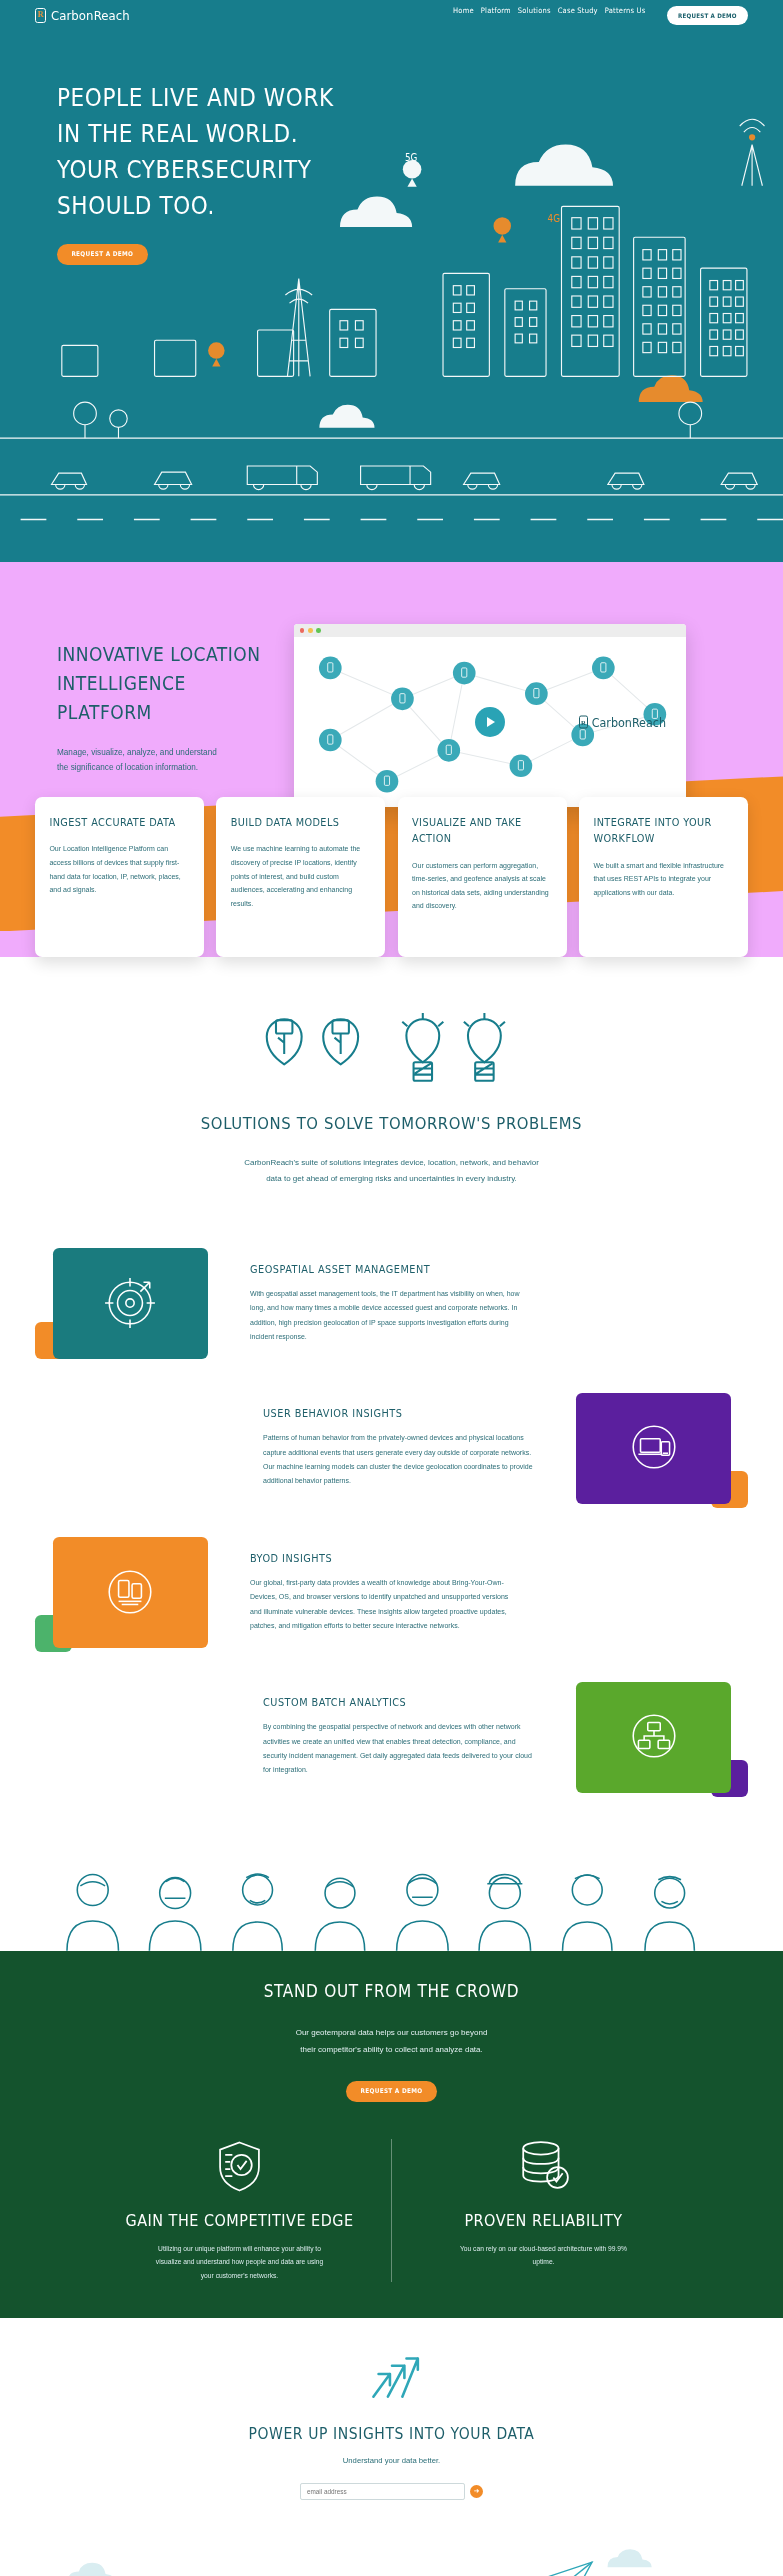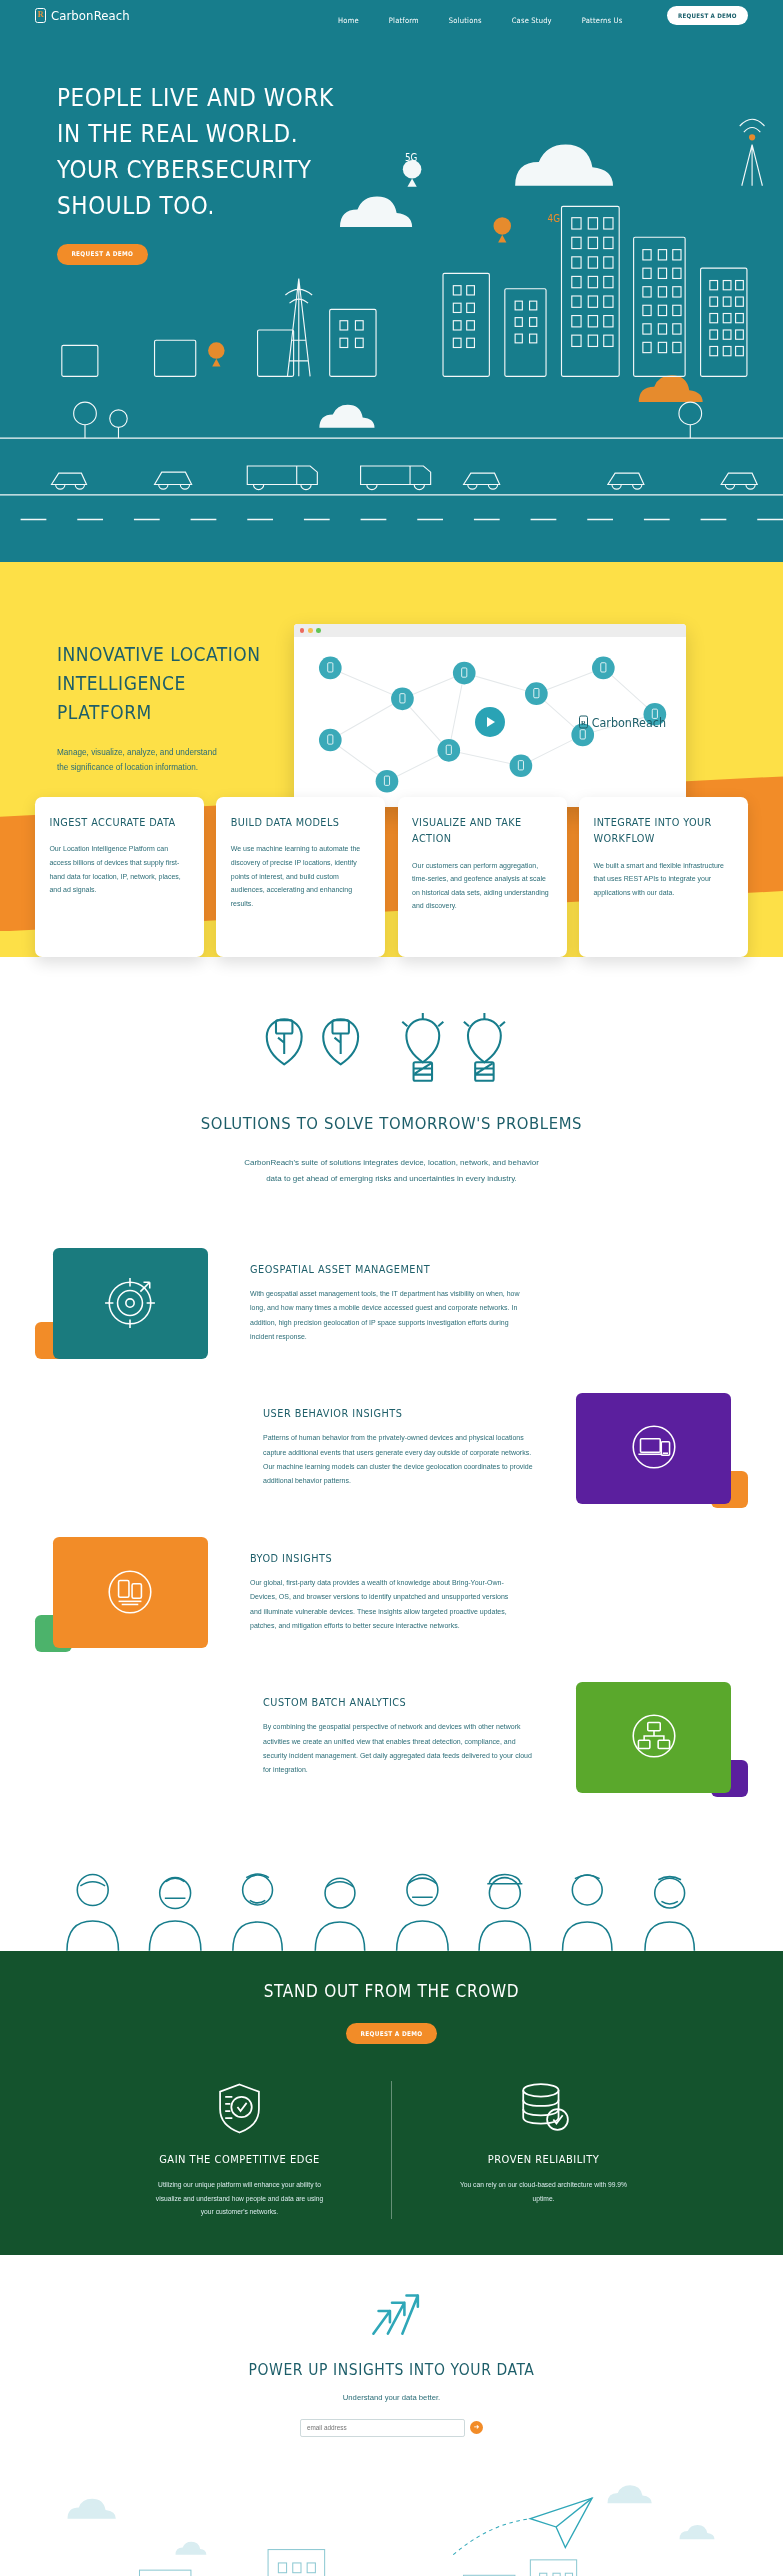--- a/index.html
+++ b/index.html
@@ -18,21 +18,21 @@
   }
   .brand { display:flex; align-items:center; gap:4.6px; }
   .brand-mark {
     width:11.3px; height:15.5px; border:1.3px solid #fff; border-radius:2.6px;
     display:flex; align-items:center; justify-content:center;
     font-size:8.2px; font-weight:700; color:#e8913a; line-height:1;
     font-family:"Liberation Serif",serif;
   }
   .brand-name { color:#fff; font-size:13px; letter-spacing:0.1px; font-weight:400;
                 font-family:"DejaVu Sans Condensed","Liberation Sans",sans-serif; }
-  .nav-links { margin-left:auto; display:flex; align-items:flex-end; gap:30px; }
+  .nav-links { margin-left:auto; display:flex; align-items:flex-start; gap:7px; }
   .nav-links a {
     color:#fff; font-size:7.5px; text-decoration:none; letter-spacing:0.2px;
     font-family:"DejaVu Sans Condensed","Liberation Sans",sans-serif;
   }
   .btn-demo-white {
     margin-left:14.4px; background:#fff; color:#1a5f6b; border:none;
     padding:5.7px 11.3px; border-radius:13.4px; font-size:6.2px; font-weight:700;
     letter-spacing:0.2px; cursor:pointer;
     font-family:"DejaVu Sans Condensed","Liberation Sans",sans-serif;
   }
@@ -48,21 +48,21 @@
   .hero p.sub { color:#d9ecef; font-size:8.8px; line-height:1.75; margin-top:21.6px; font-weight:300; }
   .btn-orange {
     display:inline-block; background:#f28c28; color:#fff; border:none;
     padding:6.7px 14.4px; border-radius:13.4px; font-size:6.4px; font-weight:700;
     letter-spacing:0.3px; margin-top:19.6px; cursor:pointer;
     font-family:"DejaVu Sans Condensed","Liberation Sans",sans-serif;
   }
   .hero-art { position:absolute; inset:0; z-index:1; }
 
   
-  .platform { position:relative; background:#fde047; padding:62px 0 0 0; min-height:319px; }
+  .platform { position:relative; background:#f0abfc; padding:62px 0 0 0; min-height:319px; }
   .platform-wrap { display:flex; padding:0 57px; gap:20.6px; position:relative; z-index:5; }
   .platform-left { width:216px; padding-top:15.5px; }
   .platform h2 {
     font-size:19px; line-height:1.55; color:#1d5e69; font-weight:300; letter-spacing:0.5px;
     font-family:"DejaVu Sans Condensed","Liberation Sans",sans-serif;
   }
   .platform p { margin-top:17.5px; font-size:8.2px; line-height:1.85; color:#2b6d77; font-weight:300; max-width:170px; }
   .browser {
     width:392px; background:#fff; border-radius:3.6px 3.6px 0 0; overflow:hidden;
     box-shadow:0 7.2px 20.6px rgba(0,0,0,.16);
@@ -141,21 +141,21 @@
   .crowd h2 {
     font-size:17px; letter-spacing:0.7px; font-weight:400;
     font-family:"DejaVu Sans Condensed","Liberation Sans",sans-serif;
   }
   .crowd p { margin:24px auto 0; max-width:289px; font-size:8px; line-height:2.1; font-weight:300; color:#e3f0f2; }
   .crowd .btn-orange { margin-top:21.6px; }
   .crowd-cols { display:flex; margin-top:37px; padding:0 88px; }
   .crowd-col { flex:1; text-align:center; padding:0 26px; }
   .crowd-col + .crowd-col { border-left:0.5px solid rgba(255,255,255,.35); }
   .crowd-col h4 {
-    font-size:11px; letter-spacing:0.5px; margin:15.5px 0 12.4px; font-weight:400;
+    font-size:16px; letter-spacing:0.5px; margin:15.5px 0 12.4px; font-weight:400;
     font-family:"DejaVu Sans Condensed","Liberation Sans",sans-serif;
   }
   .crowd-col p { font-size:6.7px; line-height:2; font-weight:300; color:#dcecee; max-width:170px; margin:0 auto; }
 
   
   .signup { text-align:center; padding:32px 0 0; background:#fff; }
   .signup h2 {
     font-size:15.5px; color:#1d5e69; font-weight:300; letter-spacing:0.6px; margin-top:20.6px;
     font-family:"DejaVu Sans Condensed","Liberation Sans",sans-serif;
   }
@@ -590,20 +590,24 @@
         <circle cx="60" cy="50" r="29"></circle>
           <path d="M12 162 q0 -56 48 -56 q48 0 48 56"></path>
         <path d="M38 24 q22 -12 44 0 M44 66 q16 10 32 0"></path>
       </g>
     </g>
   </svg>
 </div>
 
 <section class="crowd">
   <h2>STAND OUT FROM THE CROWD</h2>
+  <p>
+    <span>Our geotemporal data helps our customers go beyond</span><br>
+    <span>their competitor's ability to collect and analyze data.</span>
+  </p>
   <button class="btn-orange">REQUEST A DEMO</button>
 
   <div class="crowd-cols">
     <div class="crowd-col">
       <span>
         <svg width="47" height="54" viewBox="0 0 92 104">
           <g stroke="#fff" stroke-width="3.4" fill="none">
             <path d="M46 6 L84 20 v34 q0 32 -38 46 Q8 86 8 54 V20 z"></path>
             <circle cx="50" cy="50" r="20"></circle>
             <path d="M42 50 l6 8 l12 -16"></path>

